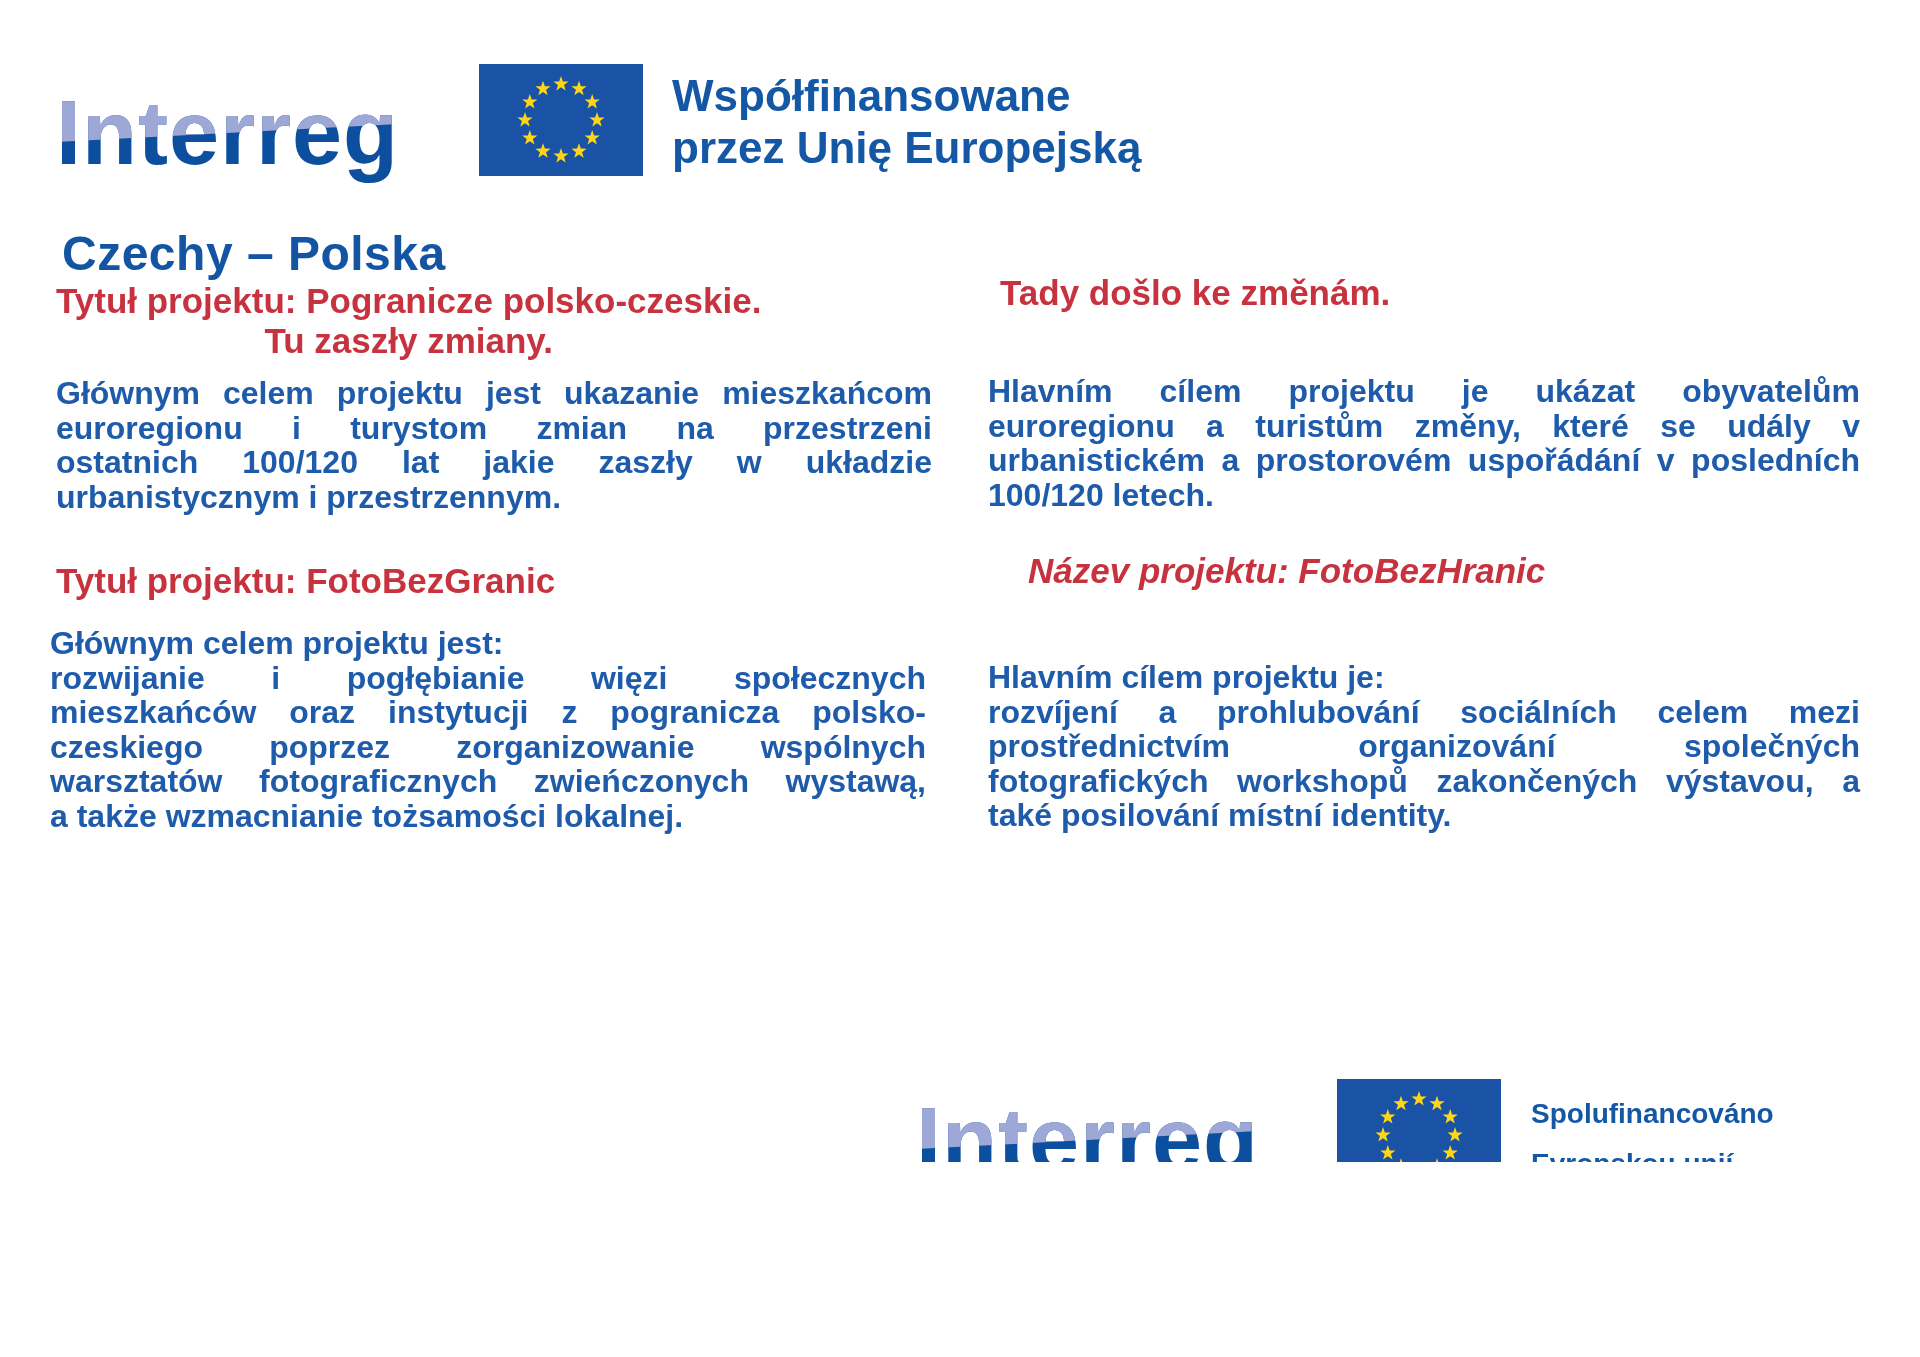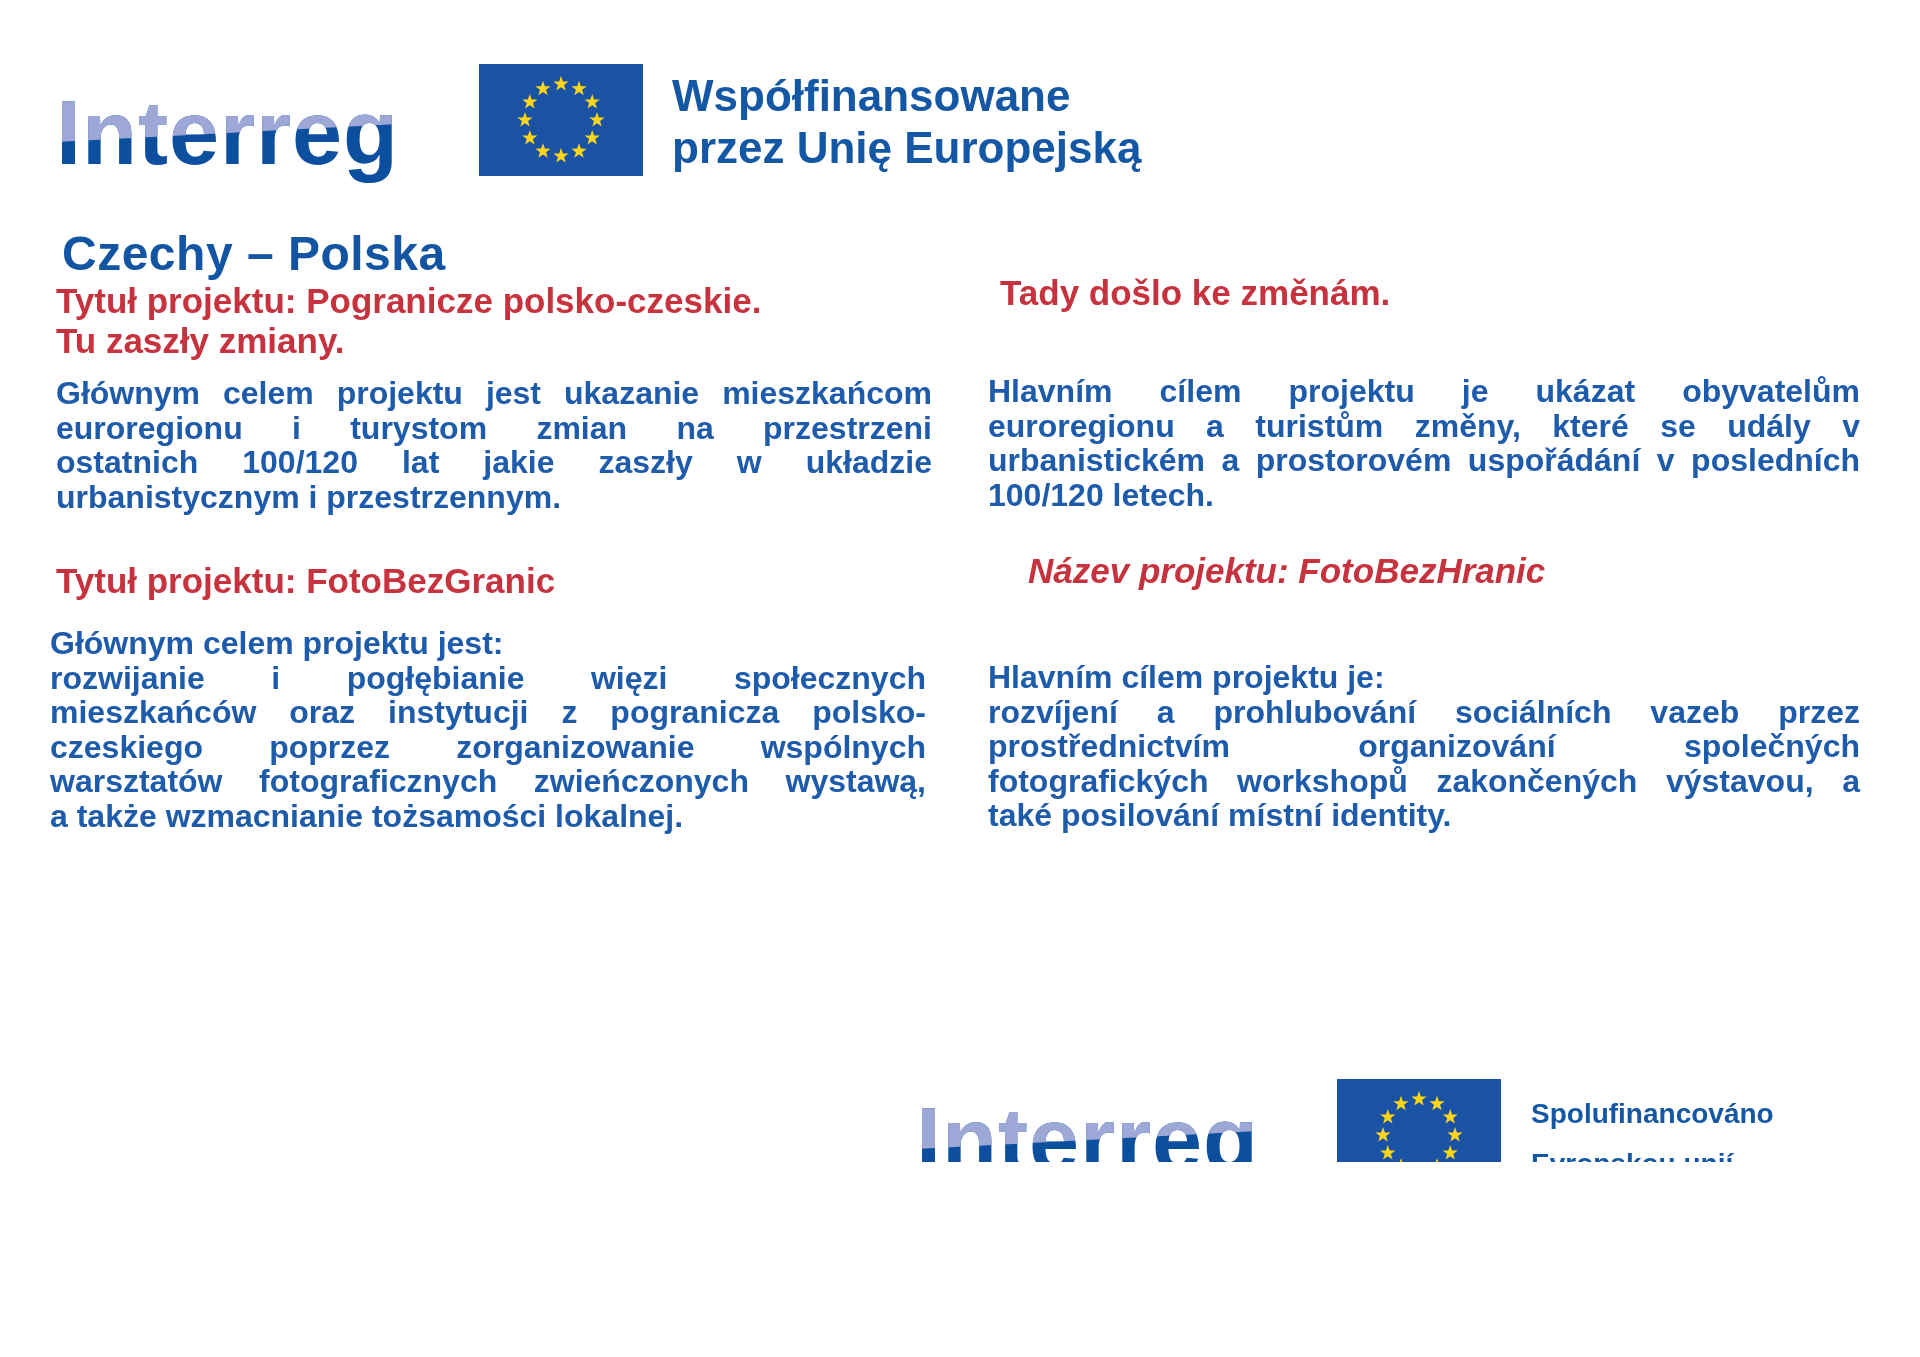--- a/index.html
+++ b/index.html
@@ -63,21 +63,21 @@
   .pos-heading-top{left:62px;top:226px;}
   .pos-heading-bottom{left:916px;top:1238px;}
   
   .red-title{
     position:absolute;
     font-size:35px;
     line-height:40px;
     color:var(--red);
     white-space:nowrap;
   }
-  .pos-l-red1{left:56px;top:281px;}
+  .pos-l-red1{left:56px;top:281px;text-align:center;}
   .pos-l-red2{left:56px;top:561px;}
   .pos-r-red1{left:1000px;top:273px;}
   .pos-r-red2{left:1028px;top:551px;font-style:italic;}
   
   .para{
     position:absolute;
     font-size:32px;
     line-height:34.5px;
     color:var(--blue-text);
   }
@@ -157,21 +157,21 @@
     <div class="jl">Hlavním cílem projektu je ukázat obyvatelům</div>
     <div class="jl">euroregionu a turistům změny, které se udály v</div>
     <div class="jl">urbanistickém a prostorovém uspořádání v posledních</div>
     <div class="pl">100/120 letech.</div>
   </div>
 
   <div class="red-title pos-r-red2">Název projektu: FotoBezHranic</div>
 
   <div class="para pos-r-para2">
     <div class="pl">Hlavním cílem projektu je:</div>
-    <div class="jl">rozvíjení a prohlubování sociálních vazeb przez</div>
+    <div class="jl">rozvíjení a prohlubování sociálních celem mezi</div>
     <div class="jl">prostřednictvím organizování společných</div>
     <div class="jl">fotografických workshopů zakončených výstavou, a</div>
     <div class="pl">také posilování místní identity.</div>
   </div>
 
   <div class="wordmark pos-interreg-bottom">
     <span class="wm-base">Interreg</span>
     <span class="wm-lite" aria-hidden="true">Interreg</span>
   </div>
 

